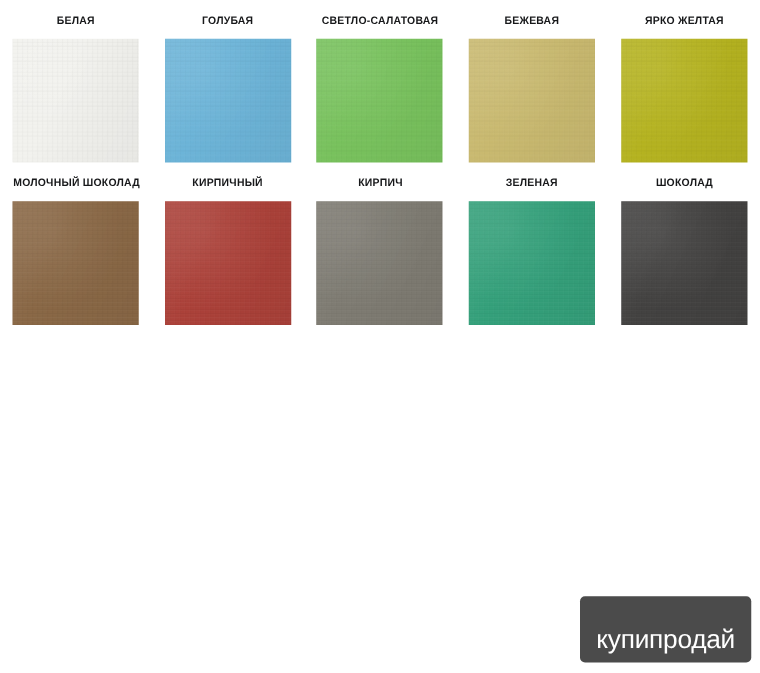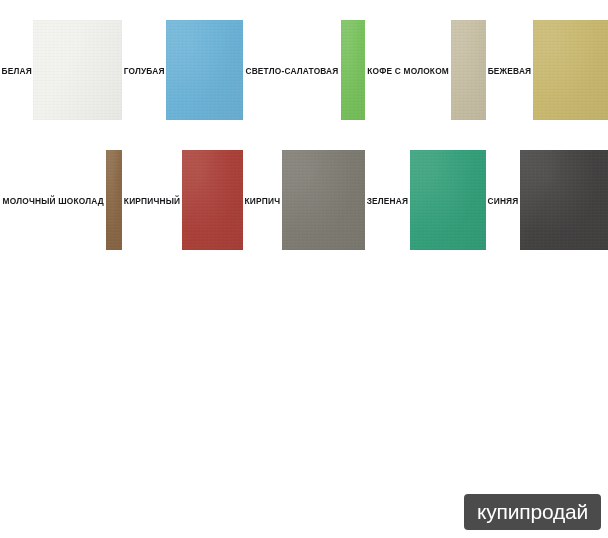--- a/index.html
+++ b/index.html
@@ -21,20 +21,21 @@
     top: 0;
     width: 608px;
     display: flex;
     flex-wrap: wrap;
   }
 
   .swatch-cell {
     width: 121.6px;
     height: 130px;
     display: flex;
+    flex-direction: column;
     align-items: center;
     box-sizing: border-box;
   }
 
   .swatch-label {
     font-size: 8.6px;
     font-weight: bold;
     color: #17181a;
     letter-spacing: 0.2px;
     text-align: center;
@@ -86,21 +87,21 @@
     border-radius: 2px;
     pointer-events: none;
   }
 
   #watermark {
     position: absolute;
     right: 7px;
     bottom: 8px;
     background: #4b4b4b;
     border-radius: 4px;
-    padding: 7px 13px 8px 13px;
+    padding: 24px 13px 8px 13px;
     display: flex;
     align-items: flex-end;
   }
   #watermark .wm-text {
     color: #ffffff;
     font-size: 21px;
     line-height: 1;
     font-weight: normal;
     letter-spacing: -0.2px;
   }
@@ -115,44 +116,44 @@
     </div>
     <div class="swatch-cell">
       <div class="swatch-label">ГОЛУБАЯ</div>
       <div class="swatch-chip" style="background: rgb(108, 180, 216);"></div>
     </div>
     <div class="swatch-cell">
       <div class="swatch-label">СВЕТЛО-САЛАТОВАЯ</div>
       <div class="swatch-chip" style="background: rgb(120, 194, 93);"></div>
     </div>
     <div class="swatch-cell">
-      <div class="swatch-label">КОФЕ С МОЛОКОМ</div>
-      <div class="swatch-chip" style="background: rgb(199, 191, 164);"></div>
+      <div class="swatch-label">БЕЖЕВАЯ</div>
+      <div class="swatch-chip" style="background: rgb(201, 185, 111);"></div>
     </div>
     <div class="swatch-cell">
-      <div class="swatch-label">БЕЖЕВАЯ</div>
-      <div class="swatch-chip" style="background: rgb(201, 185, 111);"></div>
+      <div class="swatch-label">ЯРКО ЖЕЛТАЯ</div>
+      <div class="swatch-chip" style="background: rgb(181, 179, 32);"></div>
     </div>
     <div class="swatch-cell">
       <div class="swatch-label">МОЛОЧНЫЙ ШОКОЛАД</div>
       <div class="swatch-chip" style="background: rgb(138, 104, 70);"></div>
     </div>
     <div class="swatch-cell">
       <div class="swatch-label">КИРПИЧНЫЙ</div>
       <div class="swatch-chip" style="background: rgb(171, 65, 57);"></div>
     </div>
     <div class="swatch-cell">
       <div class="swatch-label">КИРПИЧ</div>
       <div class="swatch-chip" style="background: rgb(126, 123, 114);"></div>
     </div>
     <div class="swatch-cell">
       <div class="swatch-label">ЗЕЛЕНАЯ</div>
       <div class="swatch-chip" style="background: rgb(52, 160, 122);"></div>
     </div>
     <div class="swatch-cell">
-      <div class="swatch-label">СИНЯЯ</div>
+      <div class="swatch-label">ШОКОЛАД</div>
       <div class="swatch-chip" style="background: rgb(67, 66, 65);"></div>
     </div>
   </div>
 
 <div id="watermark">
   <span class="wm-text">купипродай</span>
 </div>
 
 </body></html>

